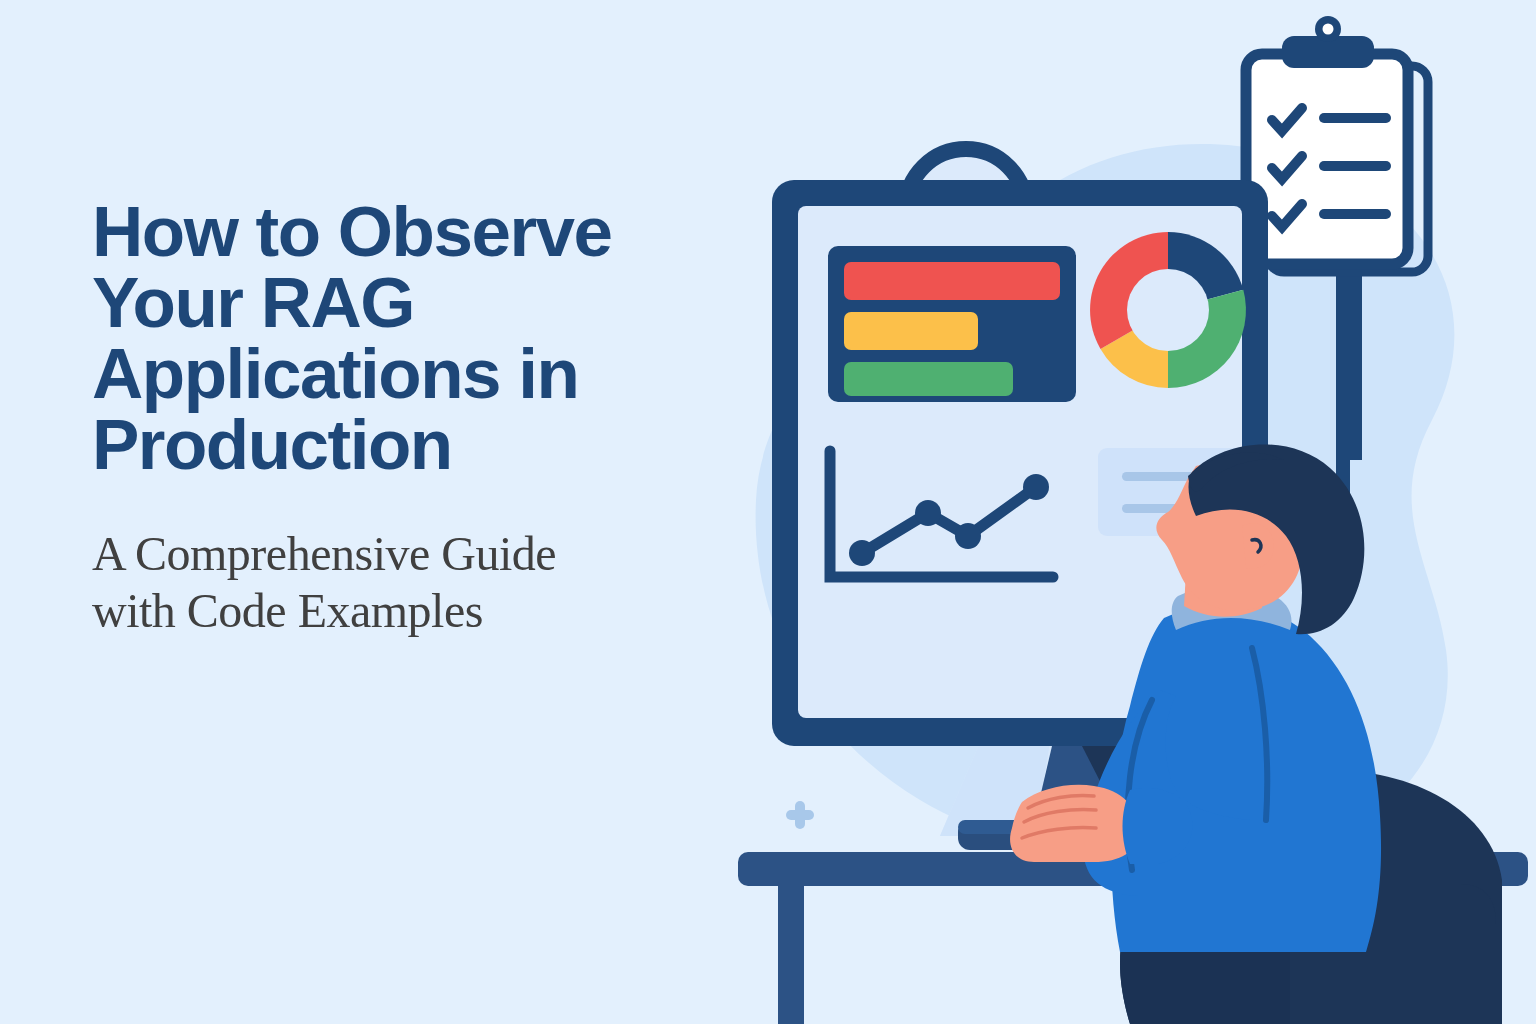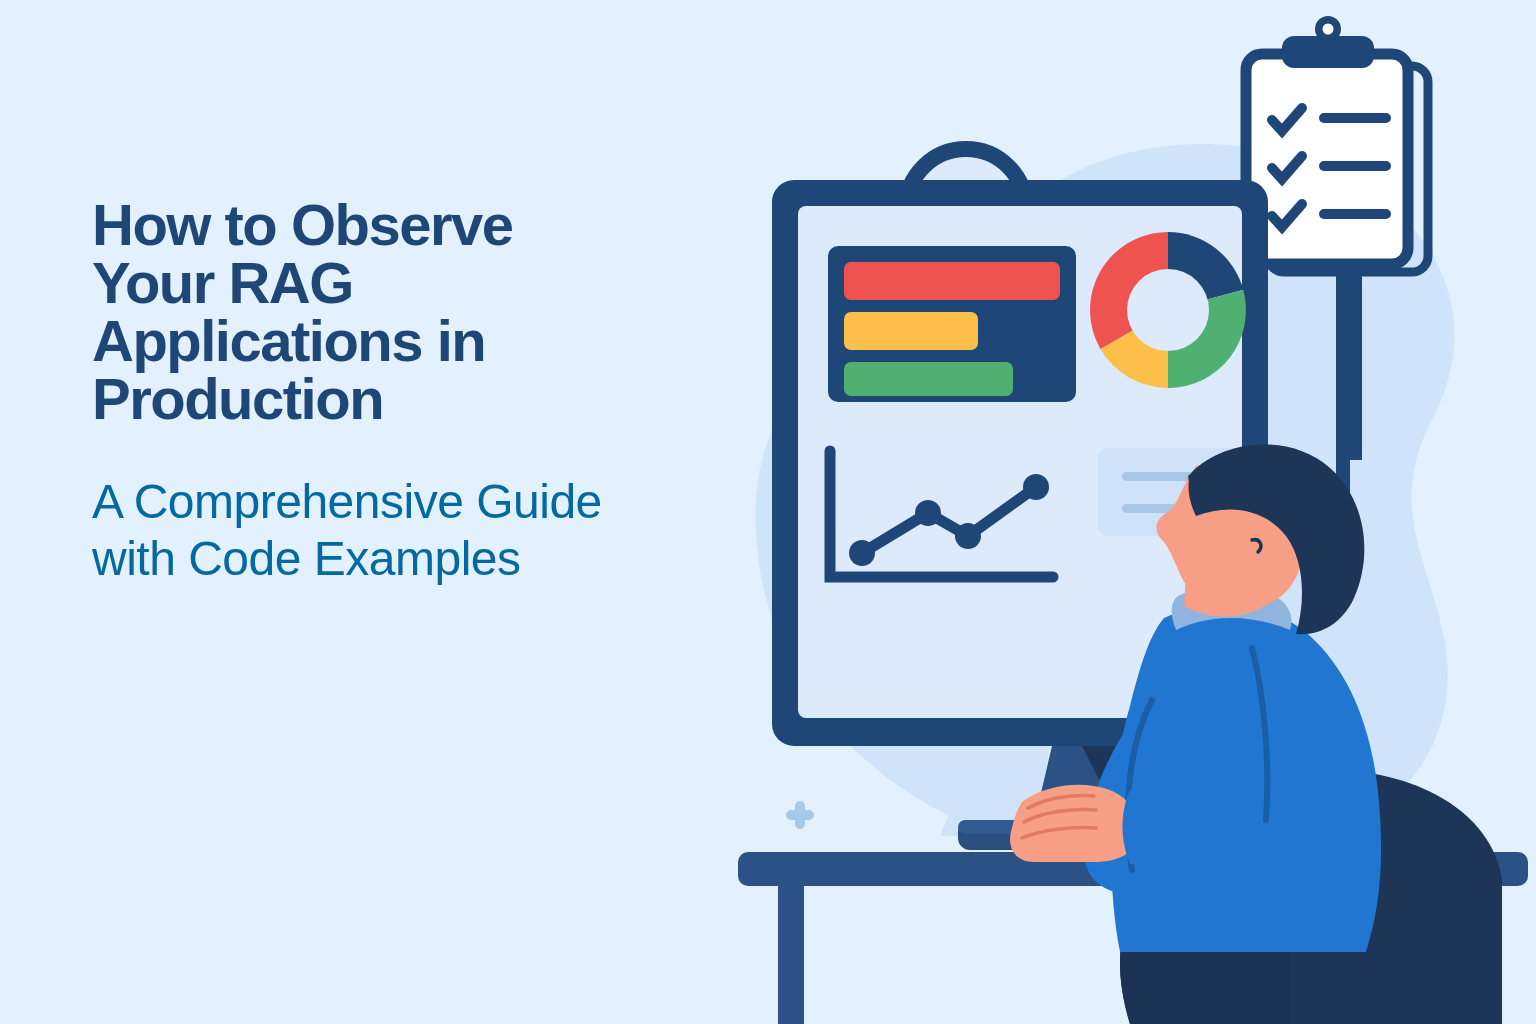--- a/index.html
+++ b/index.html
@@ -19,34 +19,34 @@
   
   #text-block {
     position: absolute;
     left: 92px;
     top: 196px;
     width: 680px;
   }
   #page-title {
     font-family: "Liberation Sans", sans-serif;
     font-weight: bold;
-    font-size: 58px;
+    font-size: 71px;
     line-height: 1.0;
     letter-spacing: -1.5px;
     color: #1e4778;
     margin: 0;
     white-space: pre-line;
   }
   #page-subtitle {
-    font-family: Liberation Sans, sans-serif;
+    font-family: Liberation Serif, serif;
     font-weight: normal;
     font-size: 48px;
     line-height: 1.18;
     letter-spacing: -0.5px;
-    color: #0369a1;
+    color: #404040;
     margin: 0;
     padding-top: 46px;
     white-space: pre-line;
   }
 
   
   #illustration {
     position: absolute;
     left: 690px;
     top: 0px;

